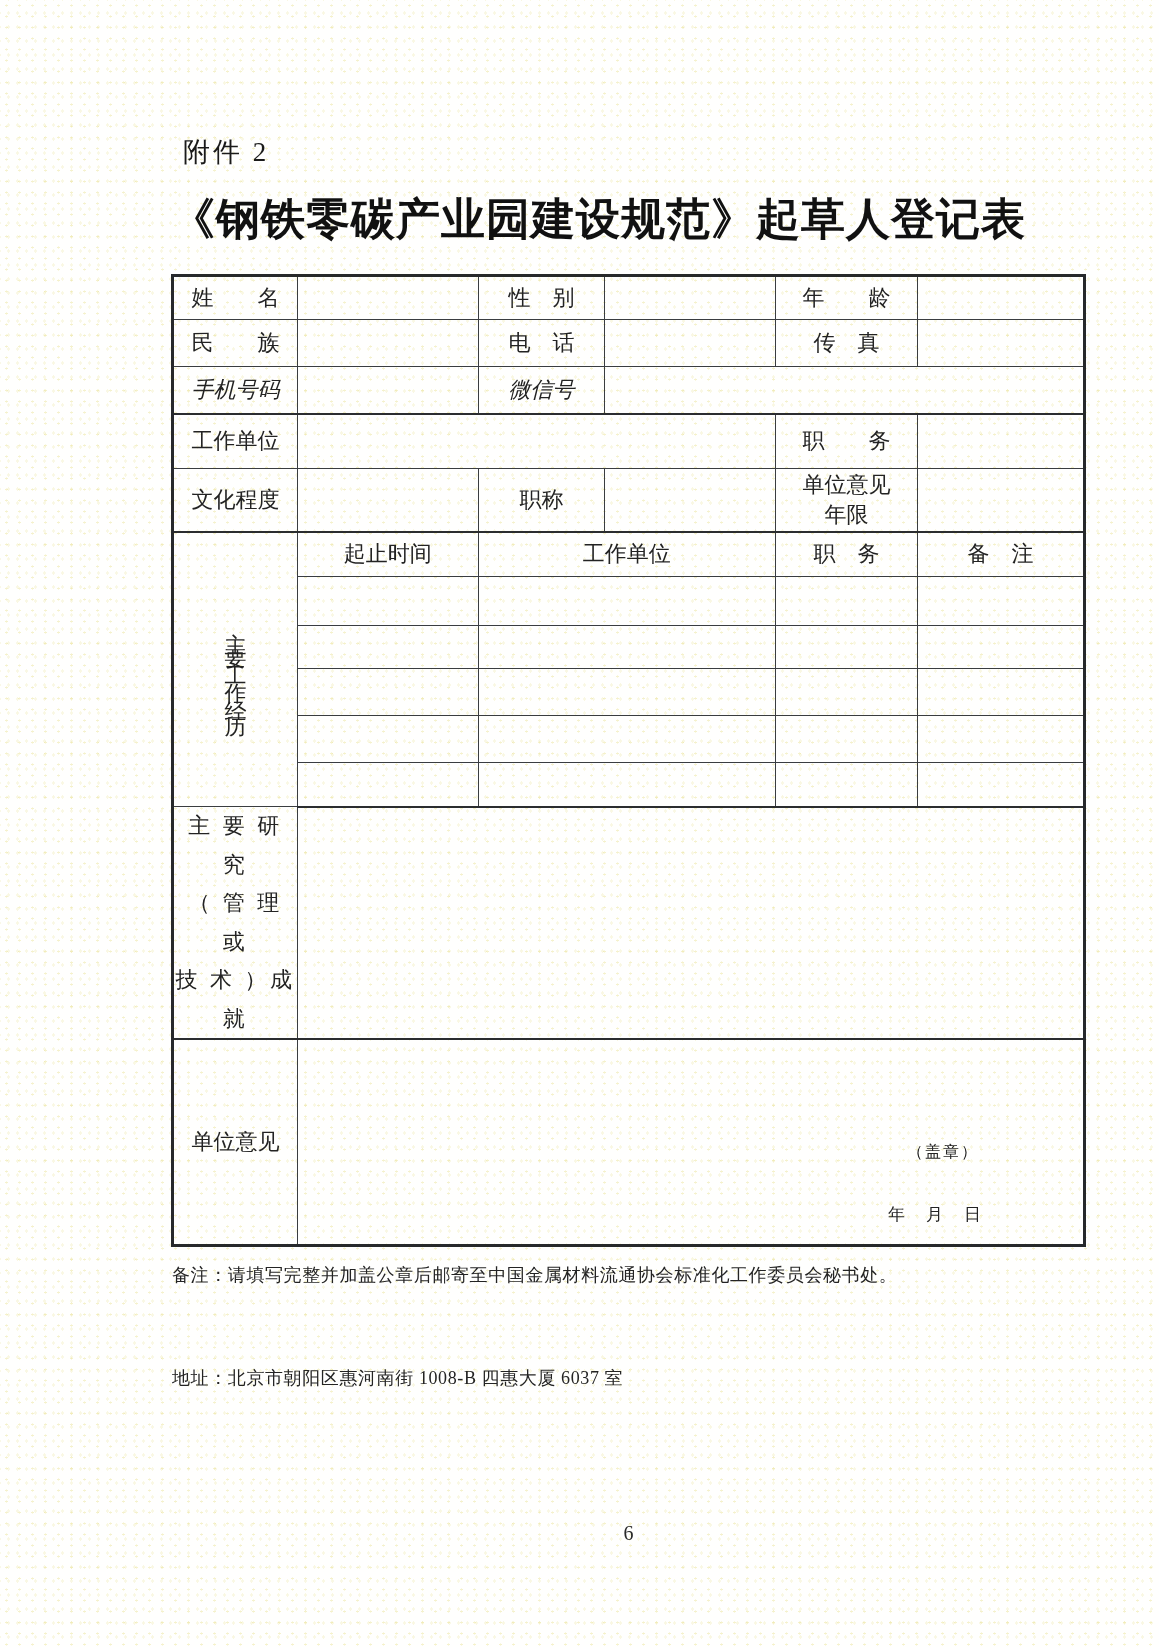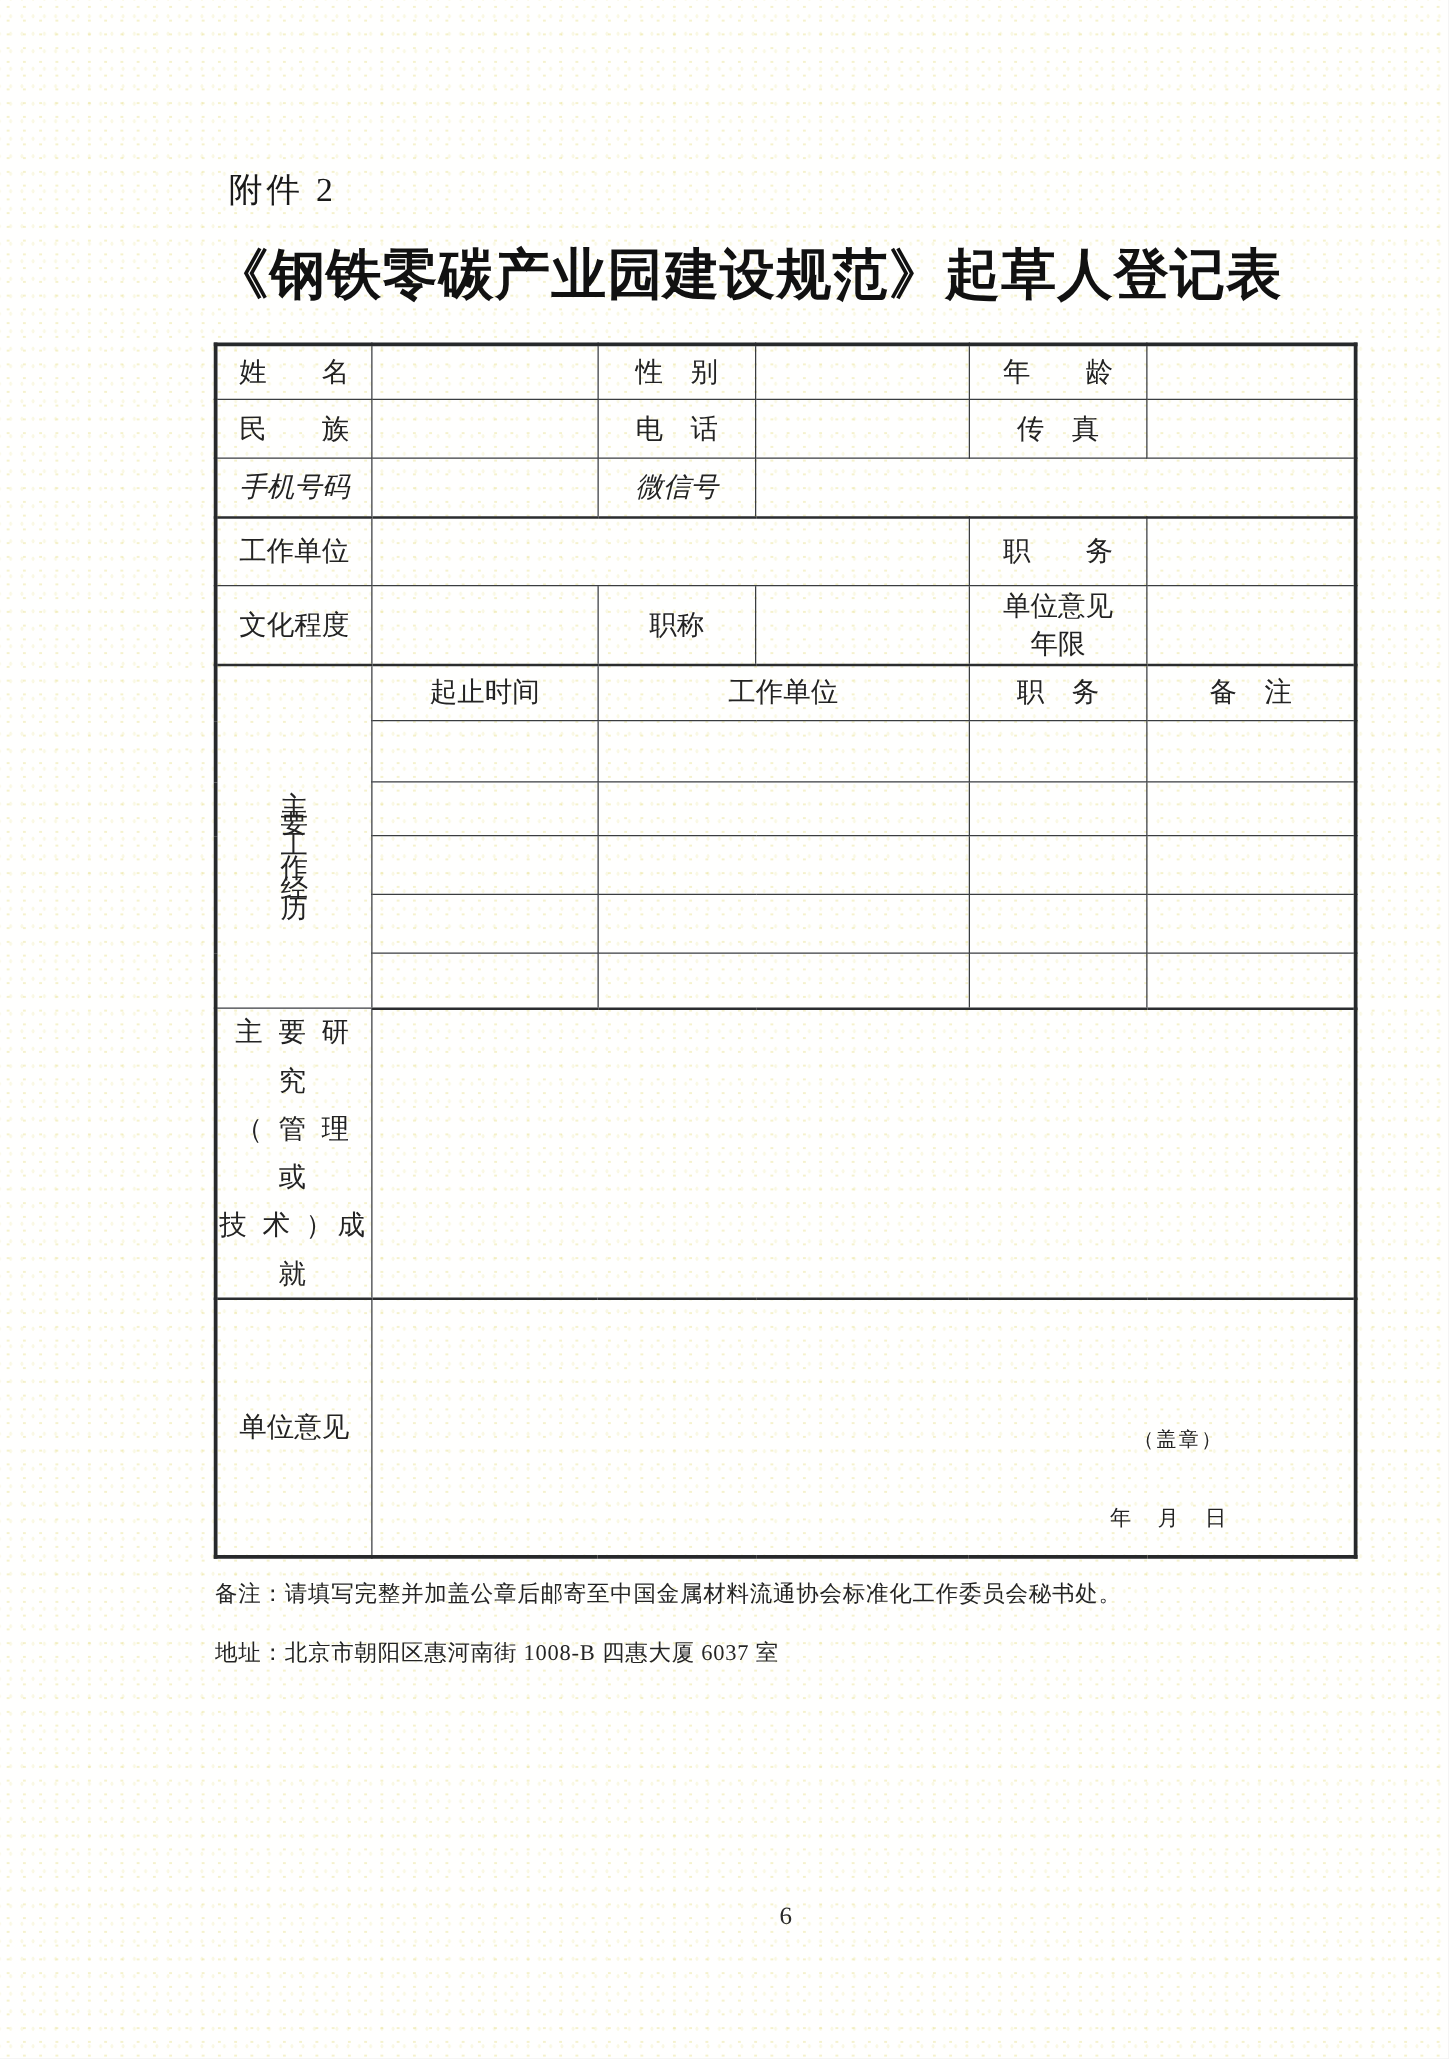--- a/index.html
+++ b/index.html
@@ -117,21 +117,21 @@
   .footer-note {
     position: absolute;
     left: 172px;
     width: 880px;
     font-size: 18px;
     letter-spacing: 0.6px;
     color: #242424;
     white-space: nowrap;
   }
   .fn-1 { top: 1263px; }
-  .fn-2 { top: 1310px; }
+  .fn-2 { top: 1366px; }
   .fn-3 { top: 1357px; }
 
   .page-number {
     position: absolute;
     left: 171px;
     top: 1522px;
     width: 915px;
     text-align: center;
     font-size: 20px;
     color: #2a2a2a;

